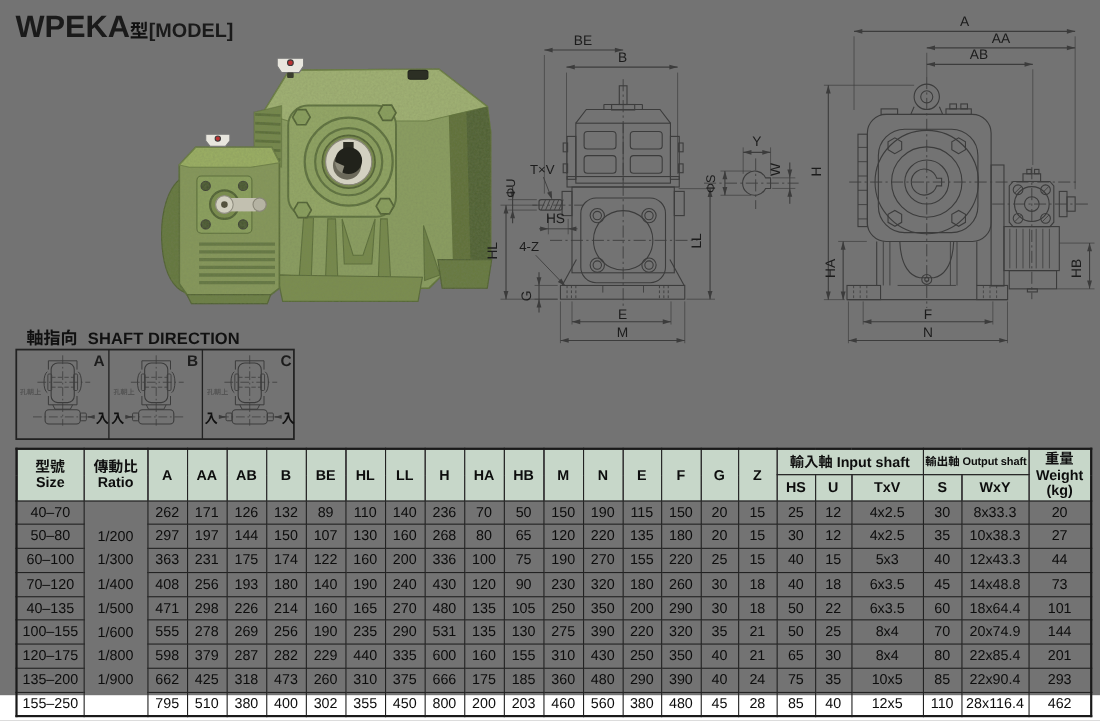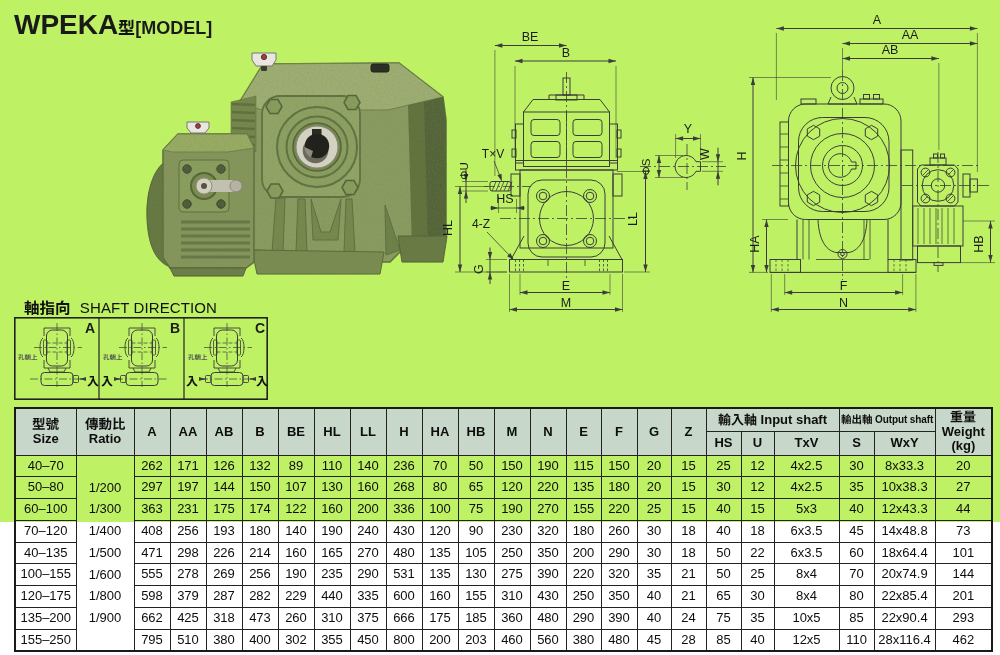--- a/index.html
+++ b/index.html
@@ -1,20 +1,20 @@
 <!DOCTYPE html>
 <html><head><meta charset="utf-8"><style>
 *{margin:0;padding:0;box-sizing:border-box}
 html,body{width:1000px;height:655px;background:#fff;overflow:hidden;
  font-family:"Liberation Sans",sans-serif}
-#page{position:relative;width:1000px;height:522px;background:#bef264}
+#page{position:relative;width:1000px;height:632px;background:#737373}
 #title{position:absolute;left:14px;top:9px;white-space:nowrap}
 #title .big{font-size:28px;font-weight:bold;color:#1a1a1a}
 #title .small{font-size:18px;font-weight:bold;color:#1a1a1a}
-#sd-head{position:absolute;left:24px;top:299px;font-size:15px;font-weight:normal;color:#111;
+#sd-head{position:absolute;left:24px;top:299px;font-size:15px;font-weight:bold;color:#111;
  letter-spacing:0.5px}
 svg.abs{position:absolute}
 #spec{position:absolute;left:14px;top:407px;border-collapse:collapse;table-layout:fixed;
  width:979px;height:243px;font-size:13px;color:#0d0d0d;text-align:center}
 #spec th,#spec td{border:1px solid #222;padding:0;line-height:14.5px;overflow:hidden}
 #spec{border:2px solid #1a1a1a}
 #spec th{background:#c7d7c9;font-weight:bold;font-size:13px}
 #spec th.sh{white-space:nowrap}
 #spec thead tr.hr1 th{height:23.5px}
 #spec thead tr.hr2 th{height:23.5px}

